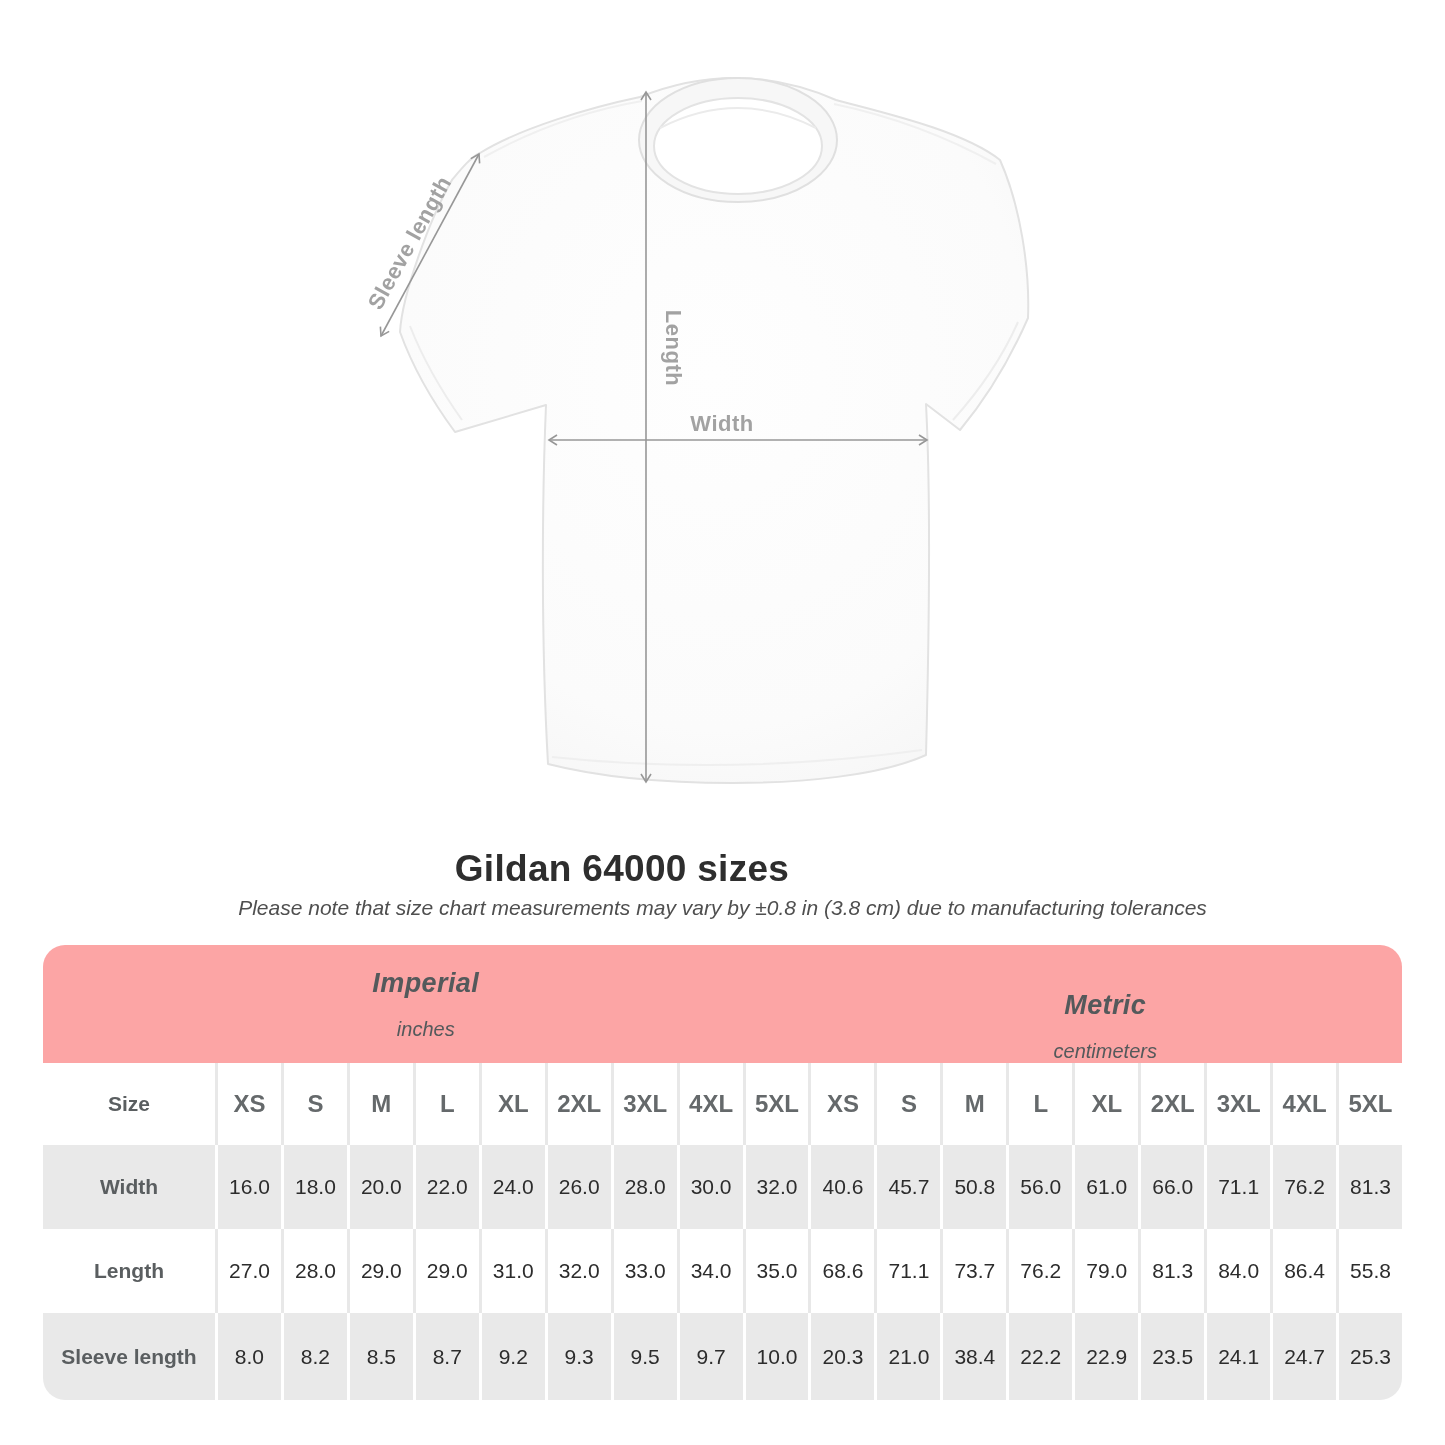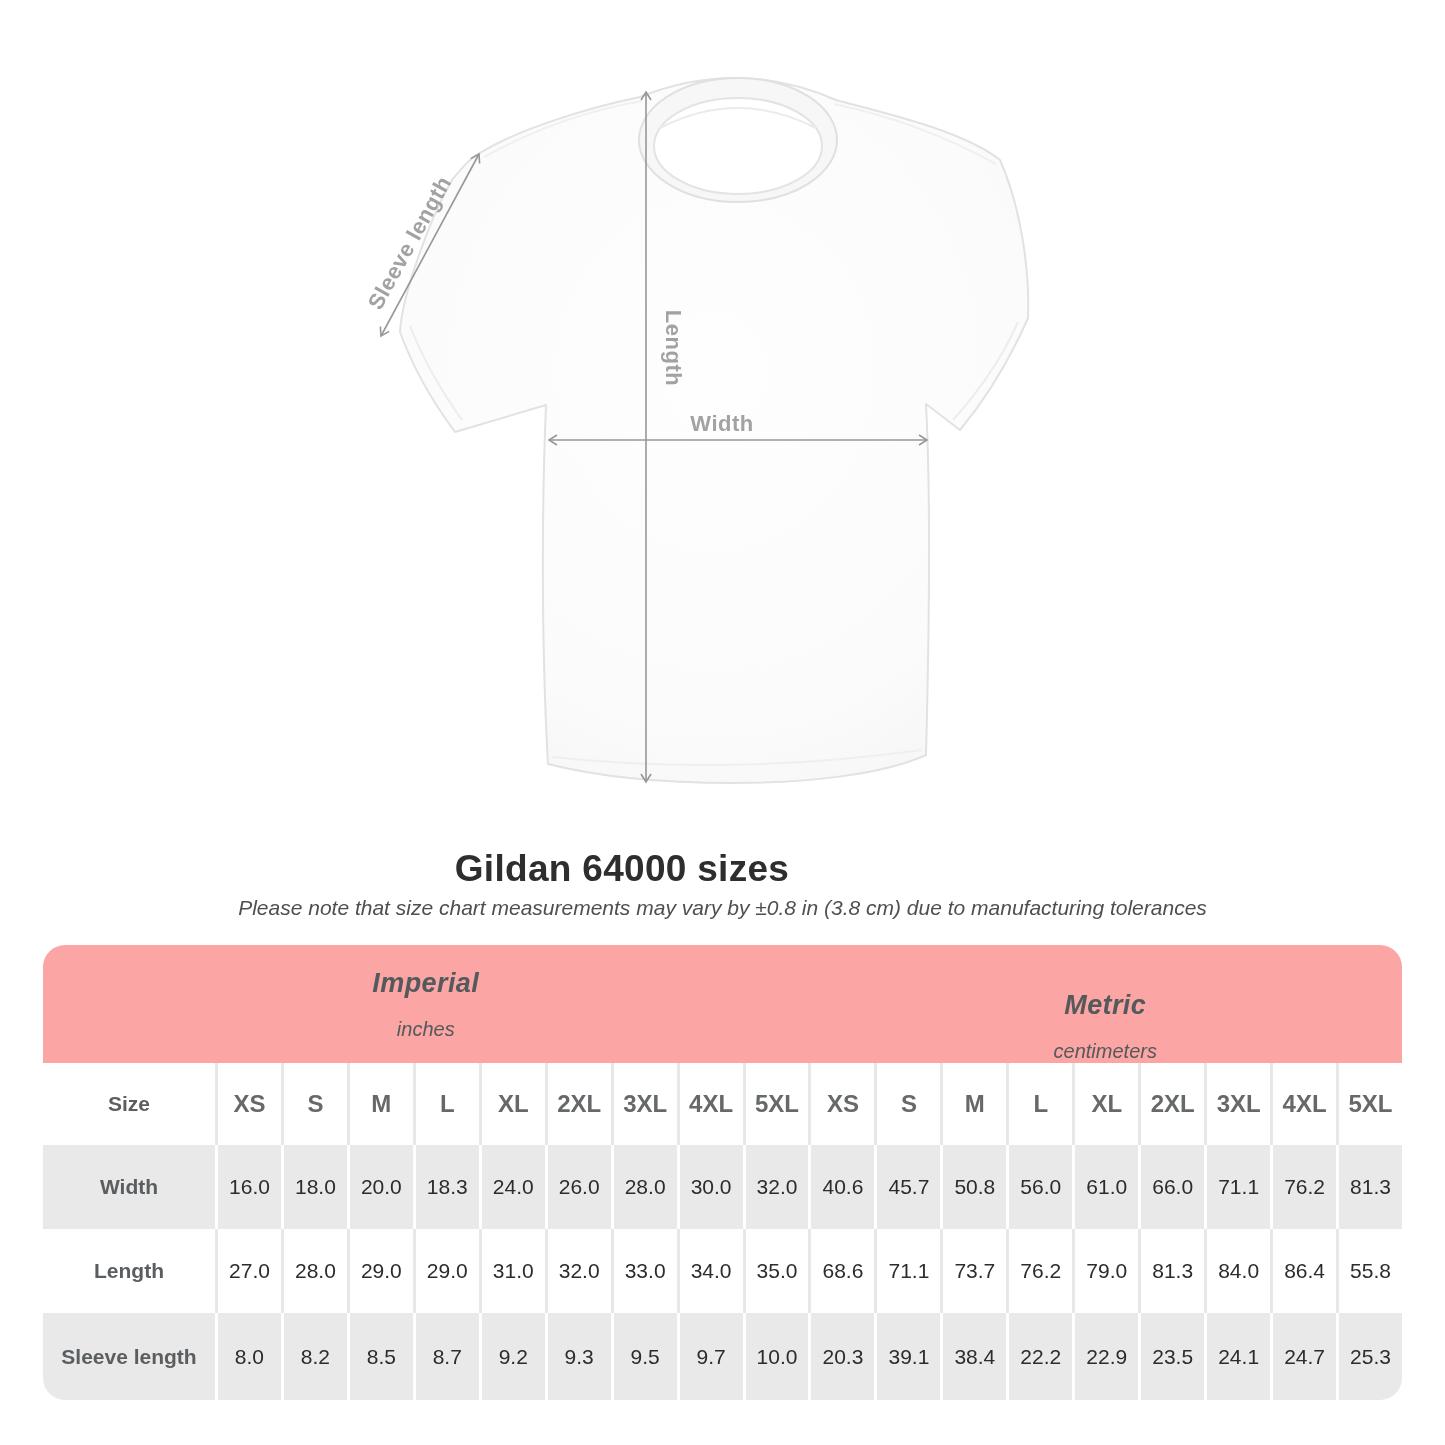--- a/index.html
+++ b/index.html
@@ -125,21 +125,21 @@
   <div class="cell w szhead">XL</div>
   <div class="cell w szhead">2XL</div>
   <div class="cell w szhead">3XL</div>
   <div class="cell w szhead">4XL</div>
   <div class="cell w szhead">5XL</div>
 
   <div class="cell g first rowlab">Width</div>
   <div class="cell g val">16.0</div>
   <div class="cell g val">18.0</div>
   <div class="cell g val">20.0</div>
-  <div class="cell g val">18.3</div>
+  <div class="cell g val">22.0</div>
   <div class="cell g val">24.0</div>
   <div class="cell g val">26.0</div>
   <div class="cell g val">28.0</div>
   <div class="cell g val">30.0</div>
   <div class="cell g val">32.0</div>
   <div class="cell g val">40.6</div>
   <div class="cell g val">45.7</div>
   <div class="cell g val">50.8</div>
   <div class="cell g val">56.0</div>
   <div class="cell g val">61.0</div>
@@ -172,21 +172,21 @@
   <div class="cell g val">8.0</div>
   <div class="cell g val">8.2</div>
   <div class="cell g val">8.5</div>
   <div class="cell g val">8.7</div>
   <div class="cell g val">9.2</div>
   <div class="cell g val">9.3</div>
   <div class="cell g val">9.5</div>
   <div class="cell g val">9.7</div>
   <div class="cell g val">10.0</div>
   <div class="cell g val">20.3</div>
-  <div class="cell g val">39.1</div>
+  <div class="cell g val">21.0</div>
   <div class="cell g val">38.4</div>
   <div class="cell g val">22.2</div>
   <div class="cell g val">22.9</div>
   <div class="cell g val">23.5</div>
   <div class="cell g val">24.1</div>
   <div class="cell g val">24.7</div>
   <div class="cell g val br">25.3</div>
 </div>
 
 </body></html>

